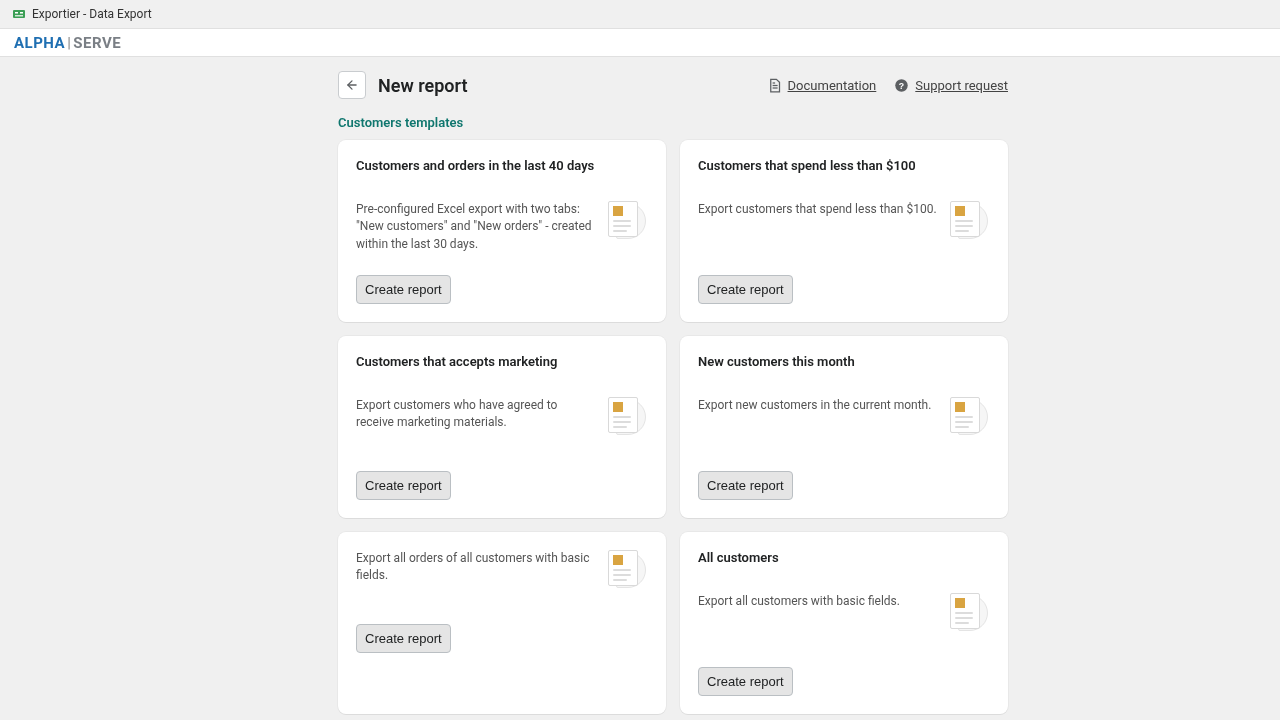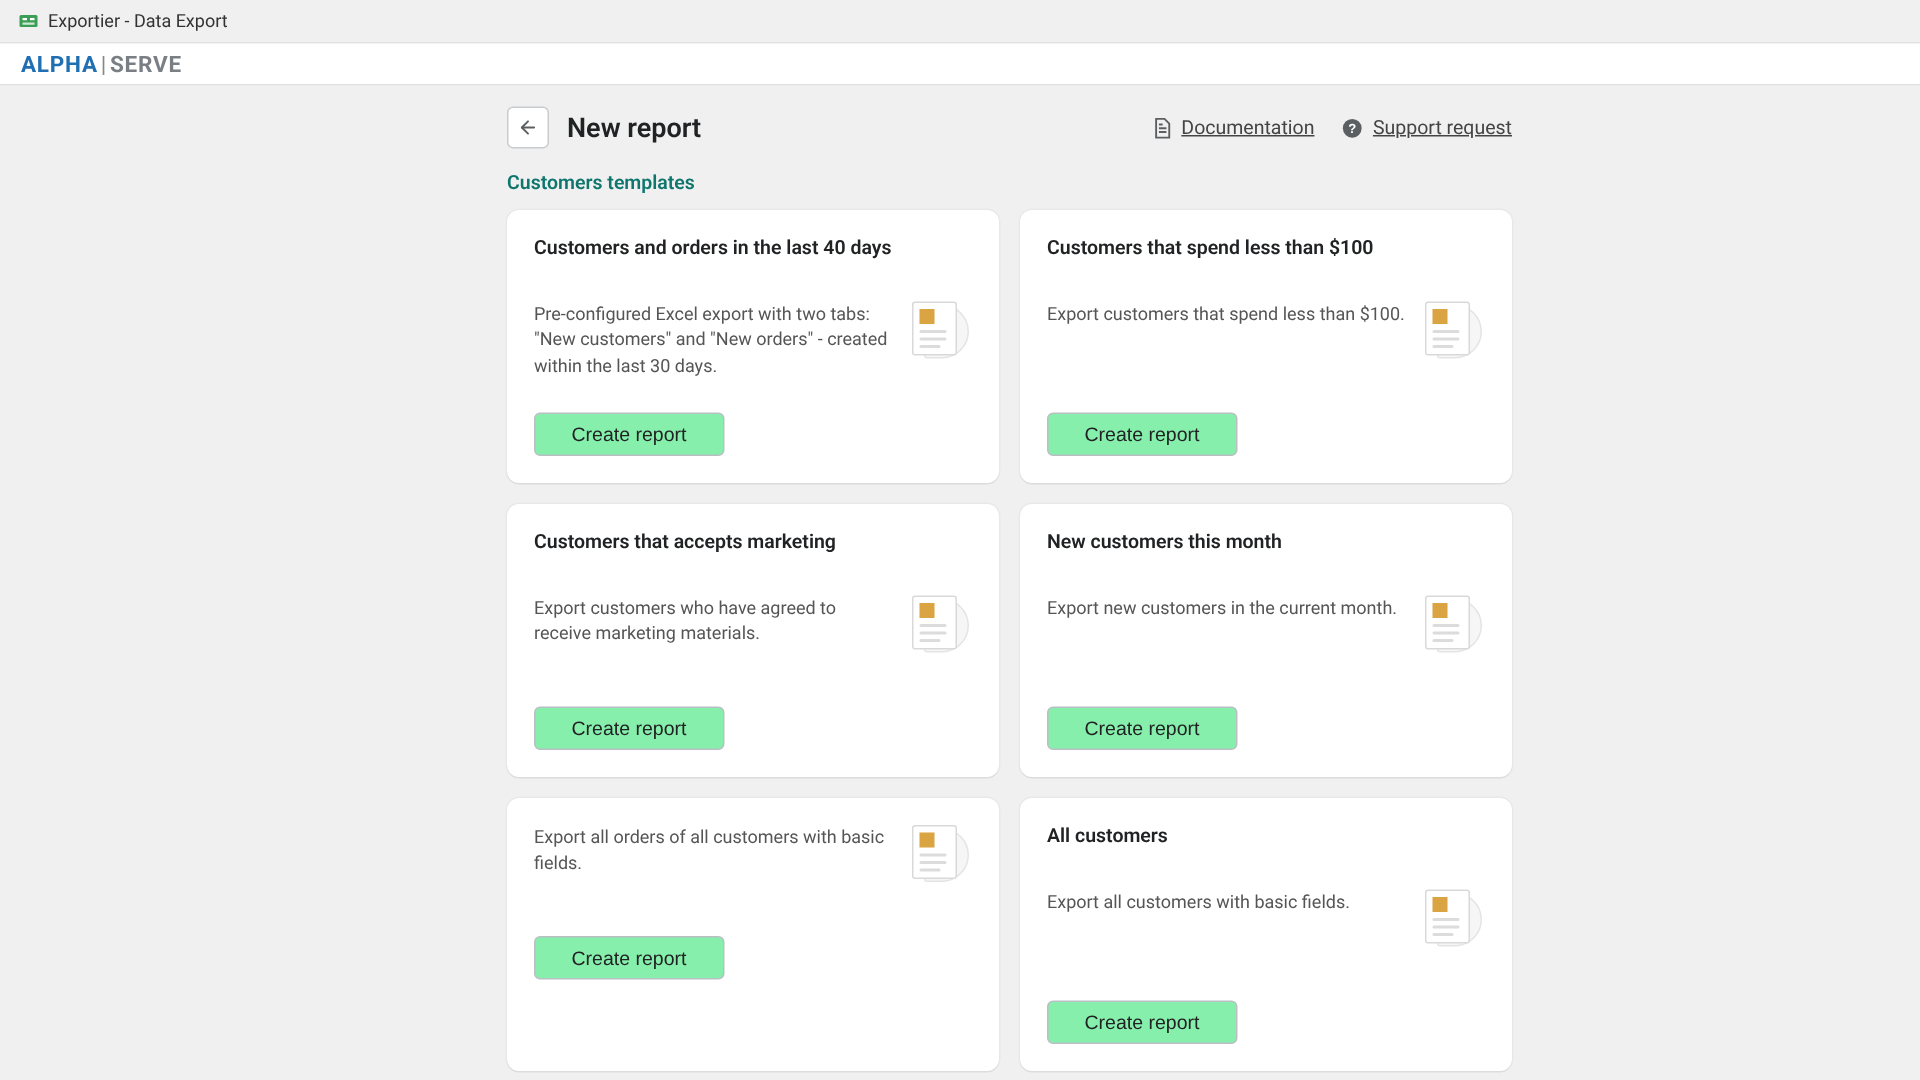--- a/index.html
+++ b/index.html
@@ -84,22 +84,22 @@
   }
   .doc-icon .sheet.back { left:10px; top:2px; border-radius: 2px 18px 18px 2px; background:#f6f6f6; border-color:#e4e4e4; }
   .doc-icon .sheet.front { left:2px; top:0; }
   .doc-icon .square { position:absolute; left:7px; top:5px; width:10px; height:10px; background:#d9a441; }
   .doc-icon .line { position:absolute; left:7px; height:2px; background:#dcdcdc; border-radius:1px; }
   .doc-icon .l1 { top:19px; width:18px; }
   .doc-icon .l2 { top:24px; width:18px; }
   .doc-icon .l3 { top:29px; width:14px; }
   .card-footer { margin-top: 18px; }
   .btn {
-    background:#86efac; border:1px solid #babfc3; border-radius:4px;
-    padding: 6px 24px; font-size:13px; color:#202223; cursor:pointer;
+    background:#e5e5e5; border:1px solid #babfc3; border-radius:4px;
+    padding: 6px 8px; font-size:13px; color:#202223; cursor:pointer;
     font-weight:500;
   }
   svg { display:block; }
 </style>
 </head>
 <body>
 
 <div class="titlebar">
   <span class="titlebar-icon">
     <svg width="14" height="14" viewBox="0 0 14 14">

